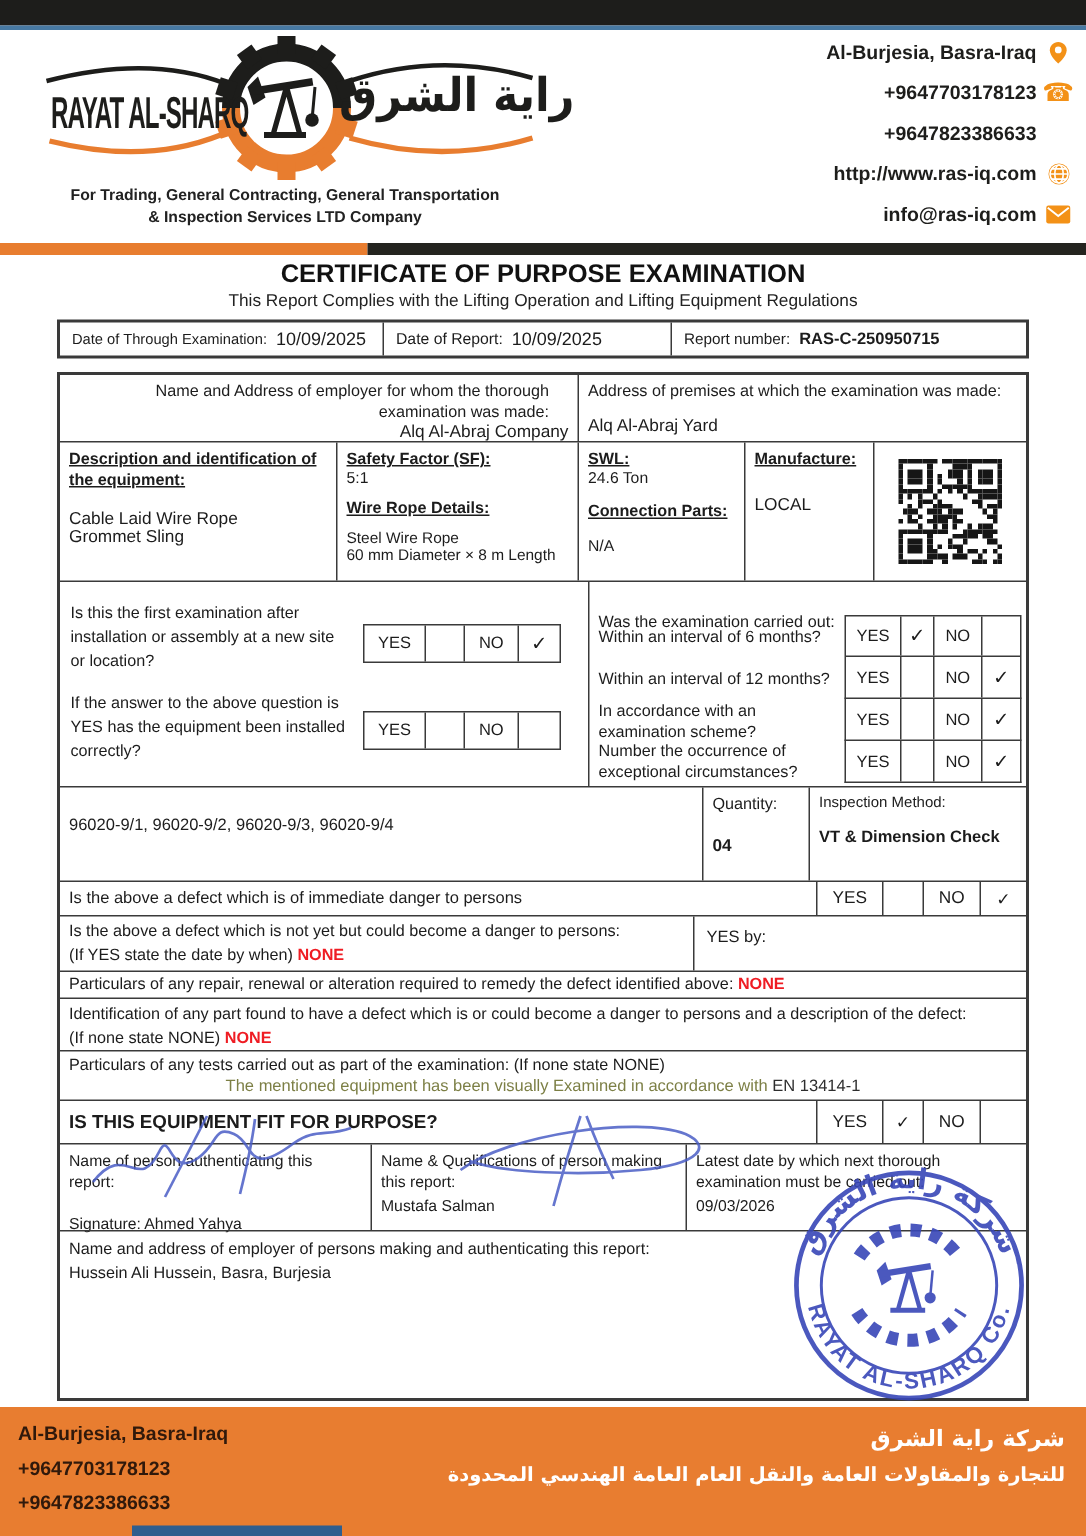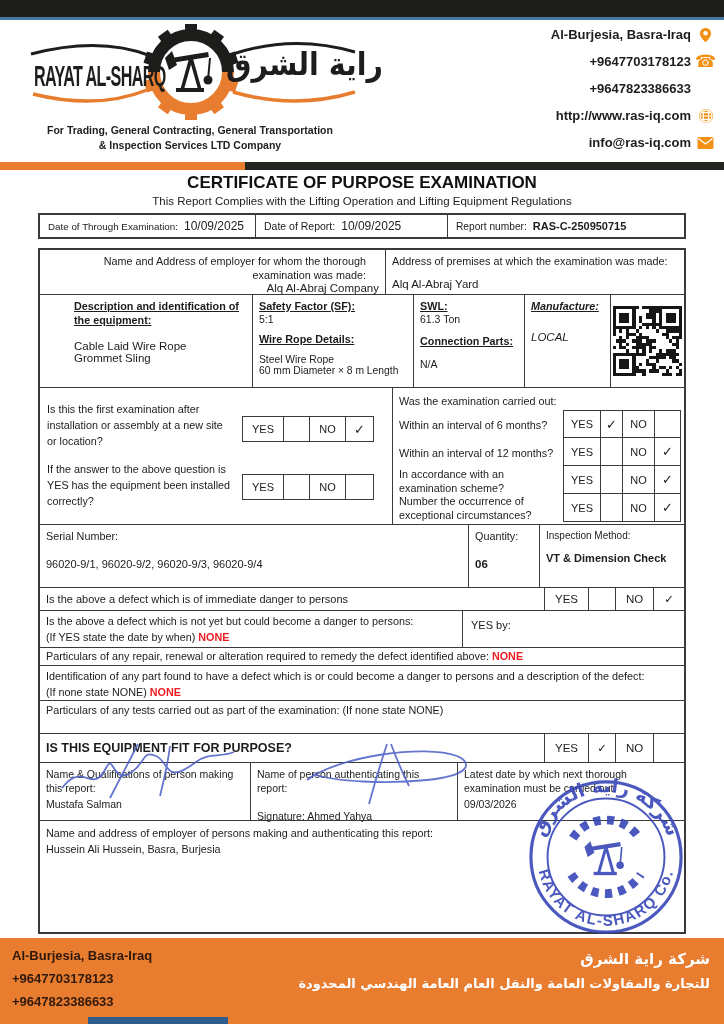--- a/index.html
+++ b/index.html
@@ -178,39 +178,39 @@
       <div class="mcell pad" style="width:345px;text-align:right;">
         <div class="lab" style="width:320px;">Name and Address of employer for whom the thorough examination was made:</div>
         <div class="val">Alq Al-Abraj Company</div>
       </div>
       <div class="mcell pad" style="flex:1;">
         <div class="lab">Address of premises at which the examination was made:</div>
         <div class="val" style="margin-top:10px;">Alq Al-Abraj Yard</div>
       </div>
     </div>
 
-    <div class="mrow" style="height:93px;padding-left:28px;">
+    <div class="mrow" style="height:93px;">
       <div class="mcell pad" style="width:184px;">
         <div class="lab bu">Description and identification of the equipment:</div>
         <div class="val" style="margin-top:13px;width:160px;">Cable Laid Wire Rope Grommet Sling</div>
       </div>
       <div class="mcell pad" style="width:161px;">
         <div class="lab bu">Safety Factor (SF):</div>
         <div class="val" style="font-size:10.5px;">5:1</div>
         <div class="lab bu" style="margin-top:7px;">Wire Rope Details:</div>
         <div class="val" style="font-size:10.3px;margin-top:8px;">Steel Wire Rope</div>
         <div class="val" style="font-size:10.3px;">60 mm Diameter × 8 m Length</div>
       </div>
       <div class="mcell pad" style="width:111px;">
         <div class="lab bu">SWL:</div>
-        <div class="val" style="font-size:10.5px;">61.3 Ton</div>
+        <div class="val" style="font-size:10.5px;">24.6 Ton</div>
         <div class="lab bu" style="margin-top:9px;">Connection Parts:</div>
         <div class="val" style="font-size:10.5px;margin-top:10px;">N/A</div>
       </div>
-      <div class="mcell pad" style="width:86px;font-style:italic;">
+      <div class="mcell pad" style="width:86px;">
         <div class="lab bu">Manufacture:</div>
         <div class="val" style="margin-top:18px;">LOCAL</div>
       </div>
       <div class="mcell" style="flex:1;">
         <div class="qr" style="grid-template-columns: repeat(21, 1fr); grid-template-rows: repeat(21, 1fr);">
             <i style="background: rgb(22, 22, 22);"></i>
             <i style="background: rgb(22, 22, 22);"></i>
             <i style="background: rgb(22, 22, 22);"></i>
             <i style="background: rgb(22, 22, 22);"></i>
             <i style="background: rgb(22, 22, 22);"></i>
@@ -665,21 +665,21 @@
         </div>
         <div class="qtext" style="left:7px;top:73px;width:195px;">If the answer to the above question is YES has the equipment been installed correctly?</div>
         <div class="ckt" style="left:202px;top:86px;height:26px;">
           <span style="width:40px;">YES</span>
           <span style="width:26px;" class="chk"></span>
           <span style="width:36px;">NO</span>
           <span style="width:28px;" class="chk"></span>
         </div>
       </div>
       <div class="mcell" style="flex:1;">
-        <div class="qtext" style="left:6px;top:5px;">Was the examination carried out:</div>
+        <div class="qtext" style="left:6px;top:19px;">Was the examination carried out:</div>
         <div class="qtext" style="left:6px;top:29px;width:162px;">Within an interval of 6 months?</div>
         <div class="qtext" style="left:6px;top:57px;width:162px;">Within an interval of 12 months?</div>
         <div class="qtext" style="left:6px;top:79px;width:162px;line-height:1.3;">In accordance with an examination scheme?</div>
         <div class="qtext" style="left:6px;top:106px;width:162px;line-height:1.3;">Number the occurrence of exceptional circumstances?</div>
         <div class="qgrid">
           <div class="qgr first">
             <span style="width:36px;">YES</span>
             <span style="width:22px;" class="chk">✓</span>
             <span style="width:32px;">NO</span>
             <span style="flex:1;" class="chk"></span>
@@ -701,26 +701,25 @@
             <span style="width:22px;" class="chk"></span>
             <span style="width:32px;">NO</span>
             <span style="flex:1;" class="chk">✓</span>
           </div>
         </div>
       </div>
     </div>
 
     <div class="mrow" style="height:63px;">
       <div class="mcell pad" style="flex:1;">
-        <div class="lab">Serial Number:</div>
         <div class="val" style="margin-top:15px;font-size:11px;">96020-9/1, 96020-9/2, 96020-9/3, 96020-9/4</div>
       </div>
       <div class="mcell pad" style="width:71px;">
         <div class="lab">Quantity:</div>
-        <div class="val b" style="margin-top:15px;">06</div>
+        <div class="val b" style="margin-top:15px;">04</div>
       </div>
       <div class="mcell pad" style="width:145px;">
         <div class="lab" style="font-size:10px;">Inspection Method:</div>
         <div class="val b" style="margin-top:10px;font-size:11px;">VT &amp; Dimension Check</div>
       </div>
     </div>
 
     <div class="mrow" style="height:23px;">
       <div class="mcell" style="flex:1;display:flex;align-items:center;padding-left:6px;font-size:11px;">Is the above a defect which is of immediate danger to persons</div>
       <div class="rowck">
@@ -751,41 +750,45 @@
       <div class="mcell" style="flex:1;padding:3px 6px;font-size:10.8px;line-height:1.45;">
         <span>Identification of any part found to have a defect which is or could become a danger to persons and a description of the defect:</span><br>
         <span>(If none state NONE)</span>
         <span class="red">NONE</span>
       </div>
     </div>
 
     <div class="mrow" style="height:33px;">
       <div class="mcell" style="flex:1;padding:3px 6px;font-size:10.8px;">
         <div>Particulars of any tests carried out as part of the examination: (If none state NONE)</div>
+        <div style="text-align:center;margin-top:2px;font-size:11px;">
+          <span class="olive">The mentioned equipment has been visually Examined in accordance with</span>
+          <span style="color:#2e2e2e;">EN 13414-1</span>
+        </div>
       </div>
     </div>
 
     <div class="mrow" style="height:29px;">
       <div class="mcell b" style="flex:1;display:flex;align-items:center;padding-left:6px;font-size:12.5px;">IS THIS EQUIPMENT FIT FOR PURPOSE?</div>
       <div class="rowck">
         <span style="width:44px;">YES</span>
         <span style="width:27px;" class="chk">✓</span>
         <span style="width:38px;">NO</span>
         <span style="width:31px;" class="chk"></span>
       </div>
     </div>
 
     <div class="mrow" style="height:58px;">
+      <div class="mcell pad" style="width:207px;font-size:10.5px;line-height:1.35;">
+        <div>Name of person authenticating this report:</div>
+        <div style="margin-top:14px;">Signature: Ahmed Yahya</div>
+      </div>
       <div class="mcell pad" style="width:210px;font-size:10.5px;line-height:1.35;">
         <div>Name &amp; Qualifications of person making this report:</div>
         <div style="margin-top:2px;">Mustafa Salman</div>
-      </div>
-      <div class="mcell pad" style="width:207px;font-size:10.5px;line-height:1.35;">
-        <div>Name of person authenticating this report:</div>
-        <div style="margin-top:14px;">Signature: Ahmed Yahya</div>
       </div>
       <div class="mcell pad" style="flex:1;font-size:10.5px;line-height:1.35;">
         <div>Latest date by which next thorough examination must be carried out:</div>
         <div style="margin-top:2px;">09/03/2026</div>
       </div>
     </div>
 
     <div class="mrow" style="height:112px;">
       <div class="mcell pad" style="flex:1;font-size:10.8px;line-height:1.5;">
         <div>Name and address of employer of persons making and authenticating this report:</div>

